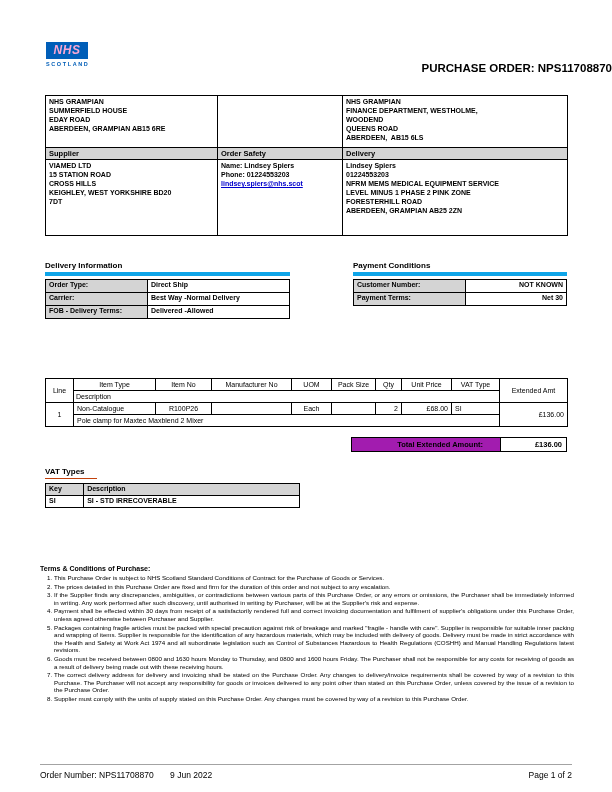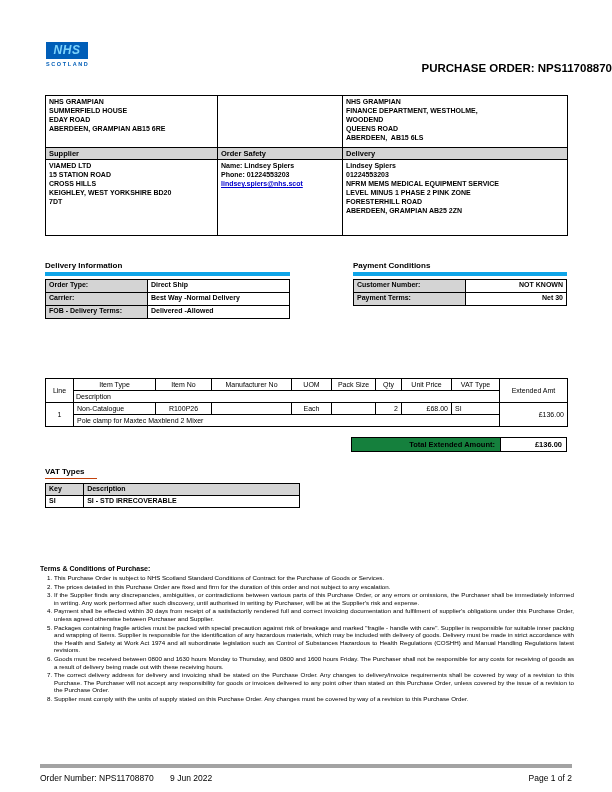--- a/index.html
+++ b/index.html
@@ -2,21 +2,21 @@
 <html><head>
 <meta charset="utf-8">
 <style>
   * { margin:0; padding:0; box-sizing:border-box; }
   html,body { background:#ffffff; }
   body { font-family:"Liberation Sans", "DejaVu Sans", sans-serif; color:#000; }
   .page { position:relative; width:612px; height:792px; background:#fff; margin:0 auto; overflow:hidden; }
 
   
   .logo { position:absolute; top:42px; left:46px; width:46px; }
-  .nhs-box { background:#005EB8; color:#7dd3fc; font-weight:bold; font-style:italic; font-size:12px; width:42px; height:17px; line-height:17px; text-align:center; letter-spacing:.5px; }
+  .nhs-box { background:#005EB8; color:#f9a8d4; font-weight:bold; font-style:italic; font-size:12px; width:42px; height:17px; line-height:17px; text-align:center; letter-spacing:.5px; }
   .scotland { color:#005EB8; font-size:5.5px; letter-spacing:1.6px; margin-top:2px; width:42px; text-align:center; font-weight:bold; }
 
   .title { position:absolute; top:62px; left:0; width:100%; text-align:right; font-size:11.5px; font-weight:bold; }
 
   table { border-collapse:collapse; table-layout:fixed; width:100%; }
   td, th { border:1px solid #000; font-size:7px; padding:1px 3px; vertical-align:top; text-align:left; }
   .gray { background:#d4d4d4; }
   .b { font-weight:bold; }
 
   
@@ -33,36 +33,36 @@
   .info-col-r { width:214px; }
   .sec-title { font-size:8px; font-weight:bold; border-bottom:4px solid #0ea5e9; padding-bottom:2px; margin-bottom:3px; }
   .info-col-l td, .info-col-r td { font-weight:bold; height:13px; }
 
   
   .items-block { position:absolute; top:378px; left:45px; width:522px; }
   .items th { font-weight:normal; text-align:center; font-size:7px; padding:2px 2px; }
   .items td { font-size:7px; padding:2px 3px; }
   .ctr { text-align:center; } .rgt { text-align:right; } .vmid { vertical-align:middle; }
   .total-row { display:flex; justify-content:flex-end; margin-top:10px; }
-  .total-label { border:1px solid #000; background:#15803d; font-weight:bold; font-size:7.5px; padding:2px 5px; width:150px; text-align:right; }
+  .total-label { border:1px solid #000; background:#a21caf; font-weight:bold; font-size:7.5px; padding:2px 17px; width:150px; text-align:right; }
   .total-value { border:1px solid #000; border-left:none; font-weight:bold; font-size:7.5px; padding:2px 4px; width:66px; text-align:right; }
 
   
   .vat-block { position:absolute; top:460px; left:45px; width:255px; }
   .vat-title { display:inline-block; font-size:8px; font-weight:bold; border-bottom:1px solid #c2410c; padding:0 12px 2px 0; margin-bottom:4px; }
   .vat-block td { font-weight:bold; height:12px; }
 
   
   .terms { position:absolute; top:565px; left:40px; width:534px; }
   .terms-title { font-size:7px; font-weight:bold; margin-bottom:2px; }
   .terms ol { list-style:decimal outside; padding-left:14px; }
   .terms li { font-size:6.2px; line-height:7.6px; text-align:justify; margin-bottom:1px; }
 
   
-  .footer { position:absolute; top:764px; left:40px; right:40px; border-top:4px solid #a3a3a3; padding-top:5px; display:flex; justify-content:space-between; font-size:8.5px; }
+  .footer { position:absolute; top:764px; left:40px; right:40px; border-top:1px solid #a3a3a3; padding-top:5px; display:flex; justify-content:space-between; font-size:8.5px; }
   .footer .left span { margin-right:14px; }
 </style>
 </head>
 <body>
 
 <div class="page">
 
   <div class="logo">
     <div class="nhs-box">NHS</div>
     <div class="scotland">SCOTLAND</div>

